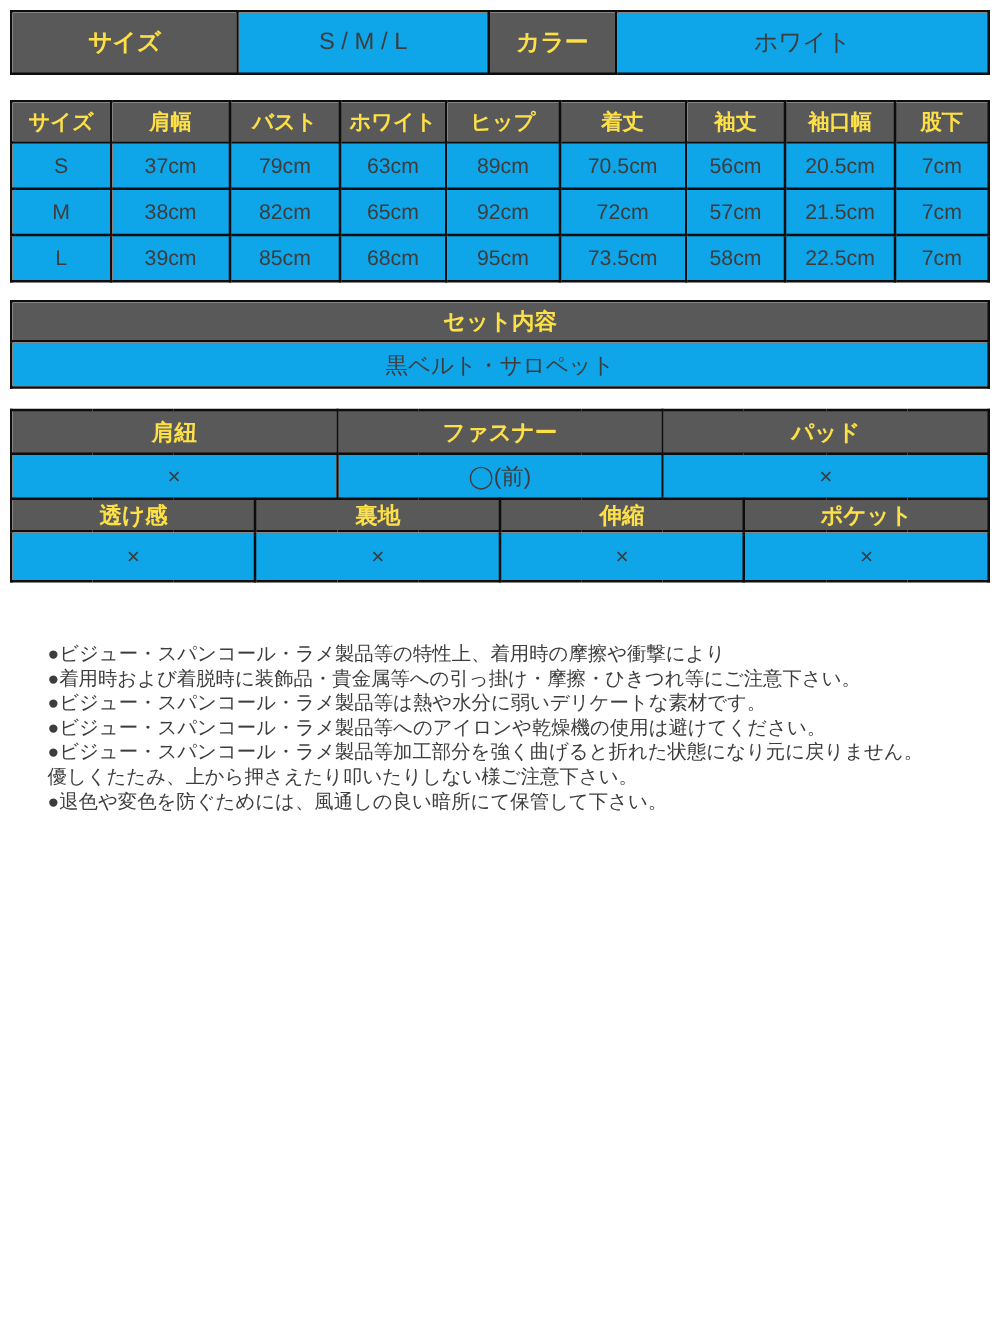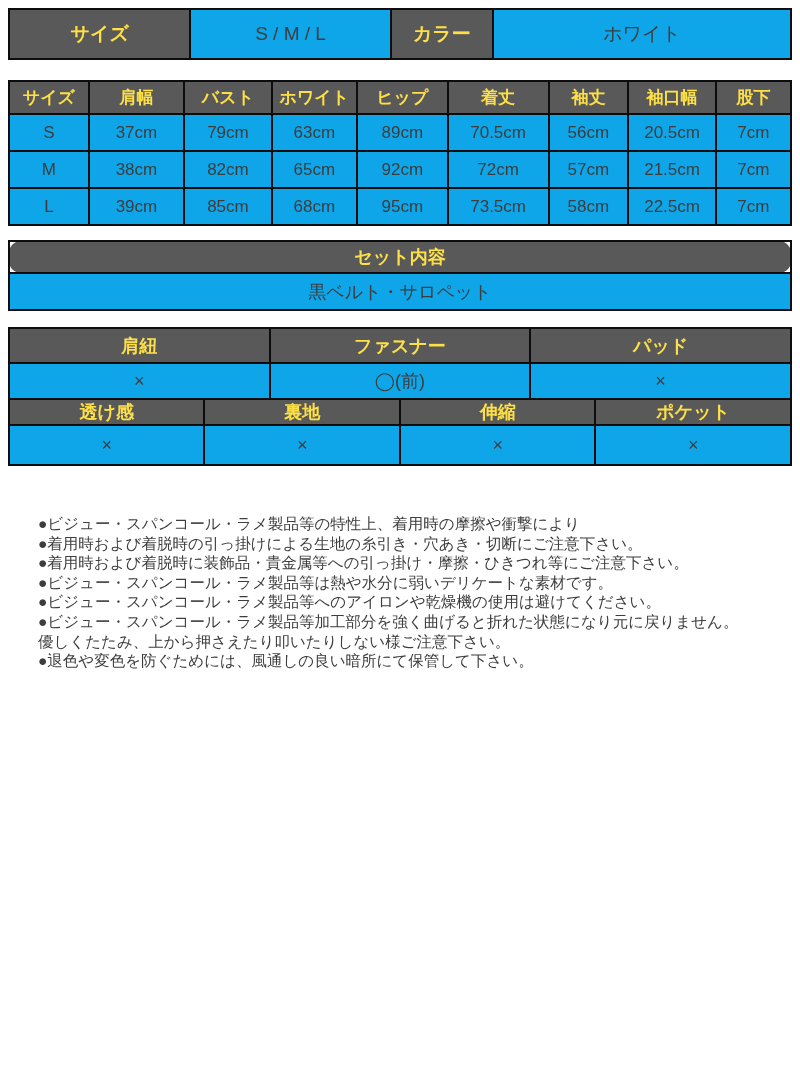--- a/index.html
+++ b/index.html
@@ -15,21 +15,21 @@
     padding: 0; overflow: hidden; white-space: nowrap;
   }
   th.hd { background: #595959; color: #fde047; font-weight: bold; }
   td.val { background: #0ea5e9; color: #3d3d3d; font-weight: normal; }
 
   #info-table th, #info-table td { height: 50px; font-size: 19px; }
   #size-chart { margin-top: 20px; }
   #size-chart th { height: 33px; font-size: 17px; }
   #size-chart td { height: 37px; font-size: 17px; }
   #set-table { margin-top: 14px; }
-  #set-table th { height: 32px; font-size: 18px; border-radius: 12px; }
+  #set-table th { height: 32px; font-size: 18px; }
   #set-table td { height: 37px; font-size: 18px; }
   #features-table { margin-top: 16px; }
   #features-table th { font-size: 18px; }
   #features-table td { font-size: 18px; }
   tr.fr-h1 th { height: 35px; text-align: center; }
   tr.fr-d1 td { height: 36px; }
   tr.fr-h2 th { height: 18px; }
   tr.fr-d2 td { height: 40px; }
 
   .notes { margin: 48px 24px 0 30px; color: #3d3d3d; font-size: 15.5px; line-height: 19.6px; }
@@ -154,21 +154,20 @@
         <td class="val" colspan="3">×</td>
         <td class="val" colspan="3">×</td>
         <td class="val" colspan="3">×</td>
         <td class="val" colspan="3">×</td>
       </tr>
     </tbody>
       </table>
 
     <div class="notes">
       <div class="line">●ビジュー・スパンコール・ラメ製品等の特性上、着用時の摩擦や衝撃により</div>
-      <div class="line">●着用時および着脱時の引っ掛けによる生地の糸引き・穴あき・切断にご注意下さい。</div>
       <div class="line">●着用時および着脱時に装飾品・貴金属等への引っ掛け・摩擦・ひきつれ等にご注意下さい。</div>
       <div class="line">●ビジュー・スパンコール・ラメ製品等は熱や水分に弱いデリケートな素材です。</div>
       <div class="line">●ビジュー・スパンコール・ラメ製品等へのアイロンや乾燥機の使用は避けてください。</div>
       <div class="line">●ビジュー・スパンコール・ラメ製品等加工部分を強く曲げると折れた状態になり元に戻りません。</div>
       <div class="line">優しくたたみ、上から押さえたり叩いたりしない様ご注意下さい。</div>
       <div class="line">●退色や変色を防ぐためには、風通しの良い暗所にて保管して下さい。</div>
     </div>
 
   </div>
 </div>

